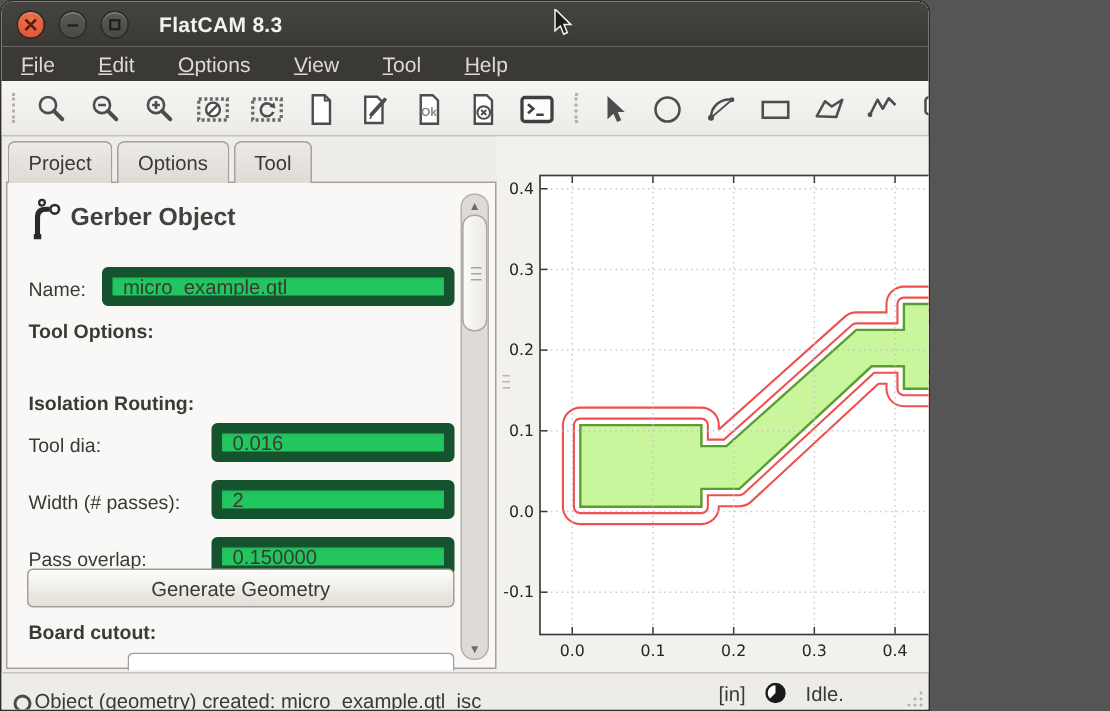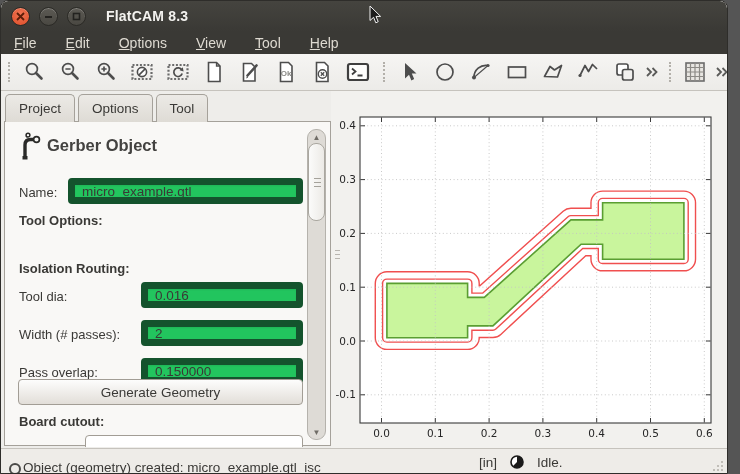--- a/index.html
+++ b/index.html
@@ -1,18 +1,18 @@
 <!DOCTYPE html>
 <html><head>
 <meta charset="utf-8">
 <style>
   * { margin:0; padding:0; box-sizing:border-box; }
   html,body { background:#555; }
   .window {
-    position:relative; width:728px; height:474px;
+    position:relative; width:620px; height:474px;
     font-family:"Liberation Sans", sans-serif;
     background:#eeedea; overflow:hidden;
     border-radius:8px 8px 0 0; border:1px solid #2e2d2a;
     color:#3a3936;
   }
   
   .titlebar { position:absolute; left:0; top:0; width:100%; height:30px;
     background:linear-gradient(#45443f,#3a3935); border-radius:7px 7px 0 0;
     display:flex; align-items:center; }
   .winbtn { width:19px; height:19px; border-radius:50%; margin-left:9px;
@@ -25,21 +25,21 @@
   
   .menubar { position:absolute; left:0; top:30px; width:100%; height:23px;
     background:#3a3935; display:flex; align-items:center; padding-left:13px; gap:29px; }
   .menu-item { color:#dfdbd2; font-size:14px; cursor:default; }
   .menu-item .u { text-decoration:underline; }
   
   .toolbar { position:absolute; left:0; top:53px; width:100%; height:37px;
     background:linear-gradient(#f6f5f3,#ecebe8); border-bottom:1px solid #c6c3bd;
     display:flex; align-items:center; }
   .tb-handle { width:3px; height:20px; border-left:2px dotted #b3b0aa; margin:0 6px 0 7px; }
-  .tb-icon { width:27px; height:27px; margin:0 5px; display:flex; align-items:center; justify-content:center; }
+  .tb-icon { width:27px; height:27px; margin:0 5px; display:flex; align-items:flex-end; justify-content:center; }
   .tb-icon svg { display:block; }
   .tb-overflow { margin:0 2px; }
   
   .tabrow { position:absolute; left:4px; top:93px; height:28px; display:flex; z-index:3; }
   .tab { height:28px; padding:0 13px; display:flex; align-items:center; font-size:13.5px;
     border:1px solid #a5a19a; border-bottom:none; border-radius:5px 5px 0 0; margin-right:3px;
     background:linear-gradient(#eceae6,#dedbd5); position:relative; }
   .tab.active { background:#f9f8f6; font-weight:normal; height:29px; z-index:4; }
   
   .pane { position:absolute; left:3px; top:120px; width:327px; height:325px;

